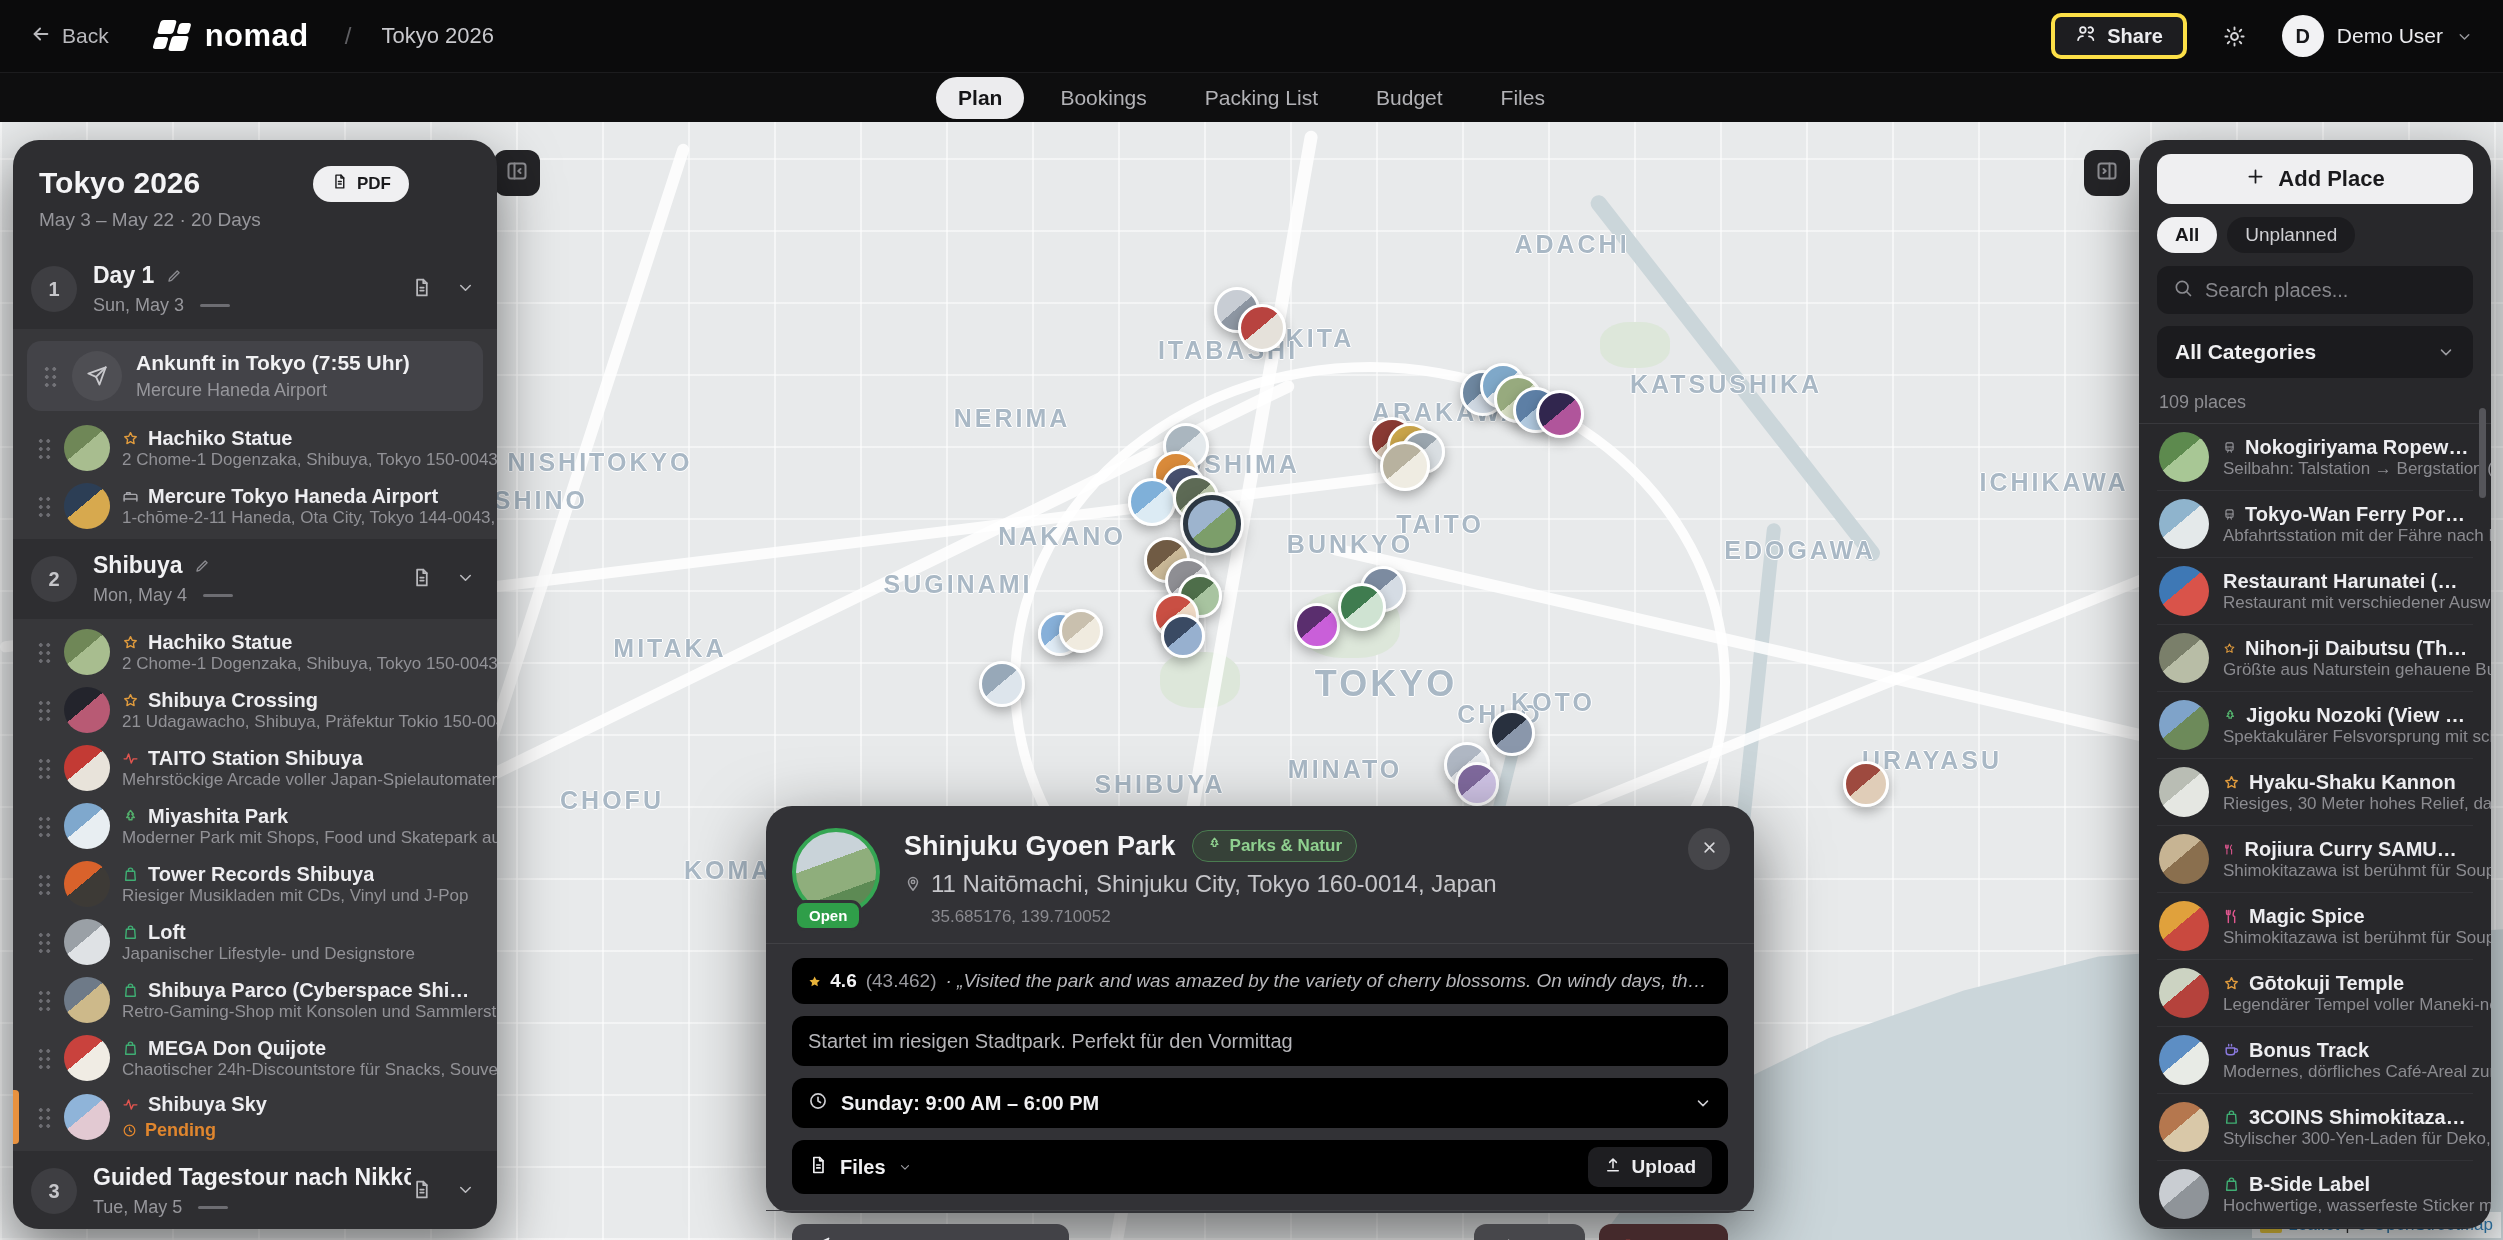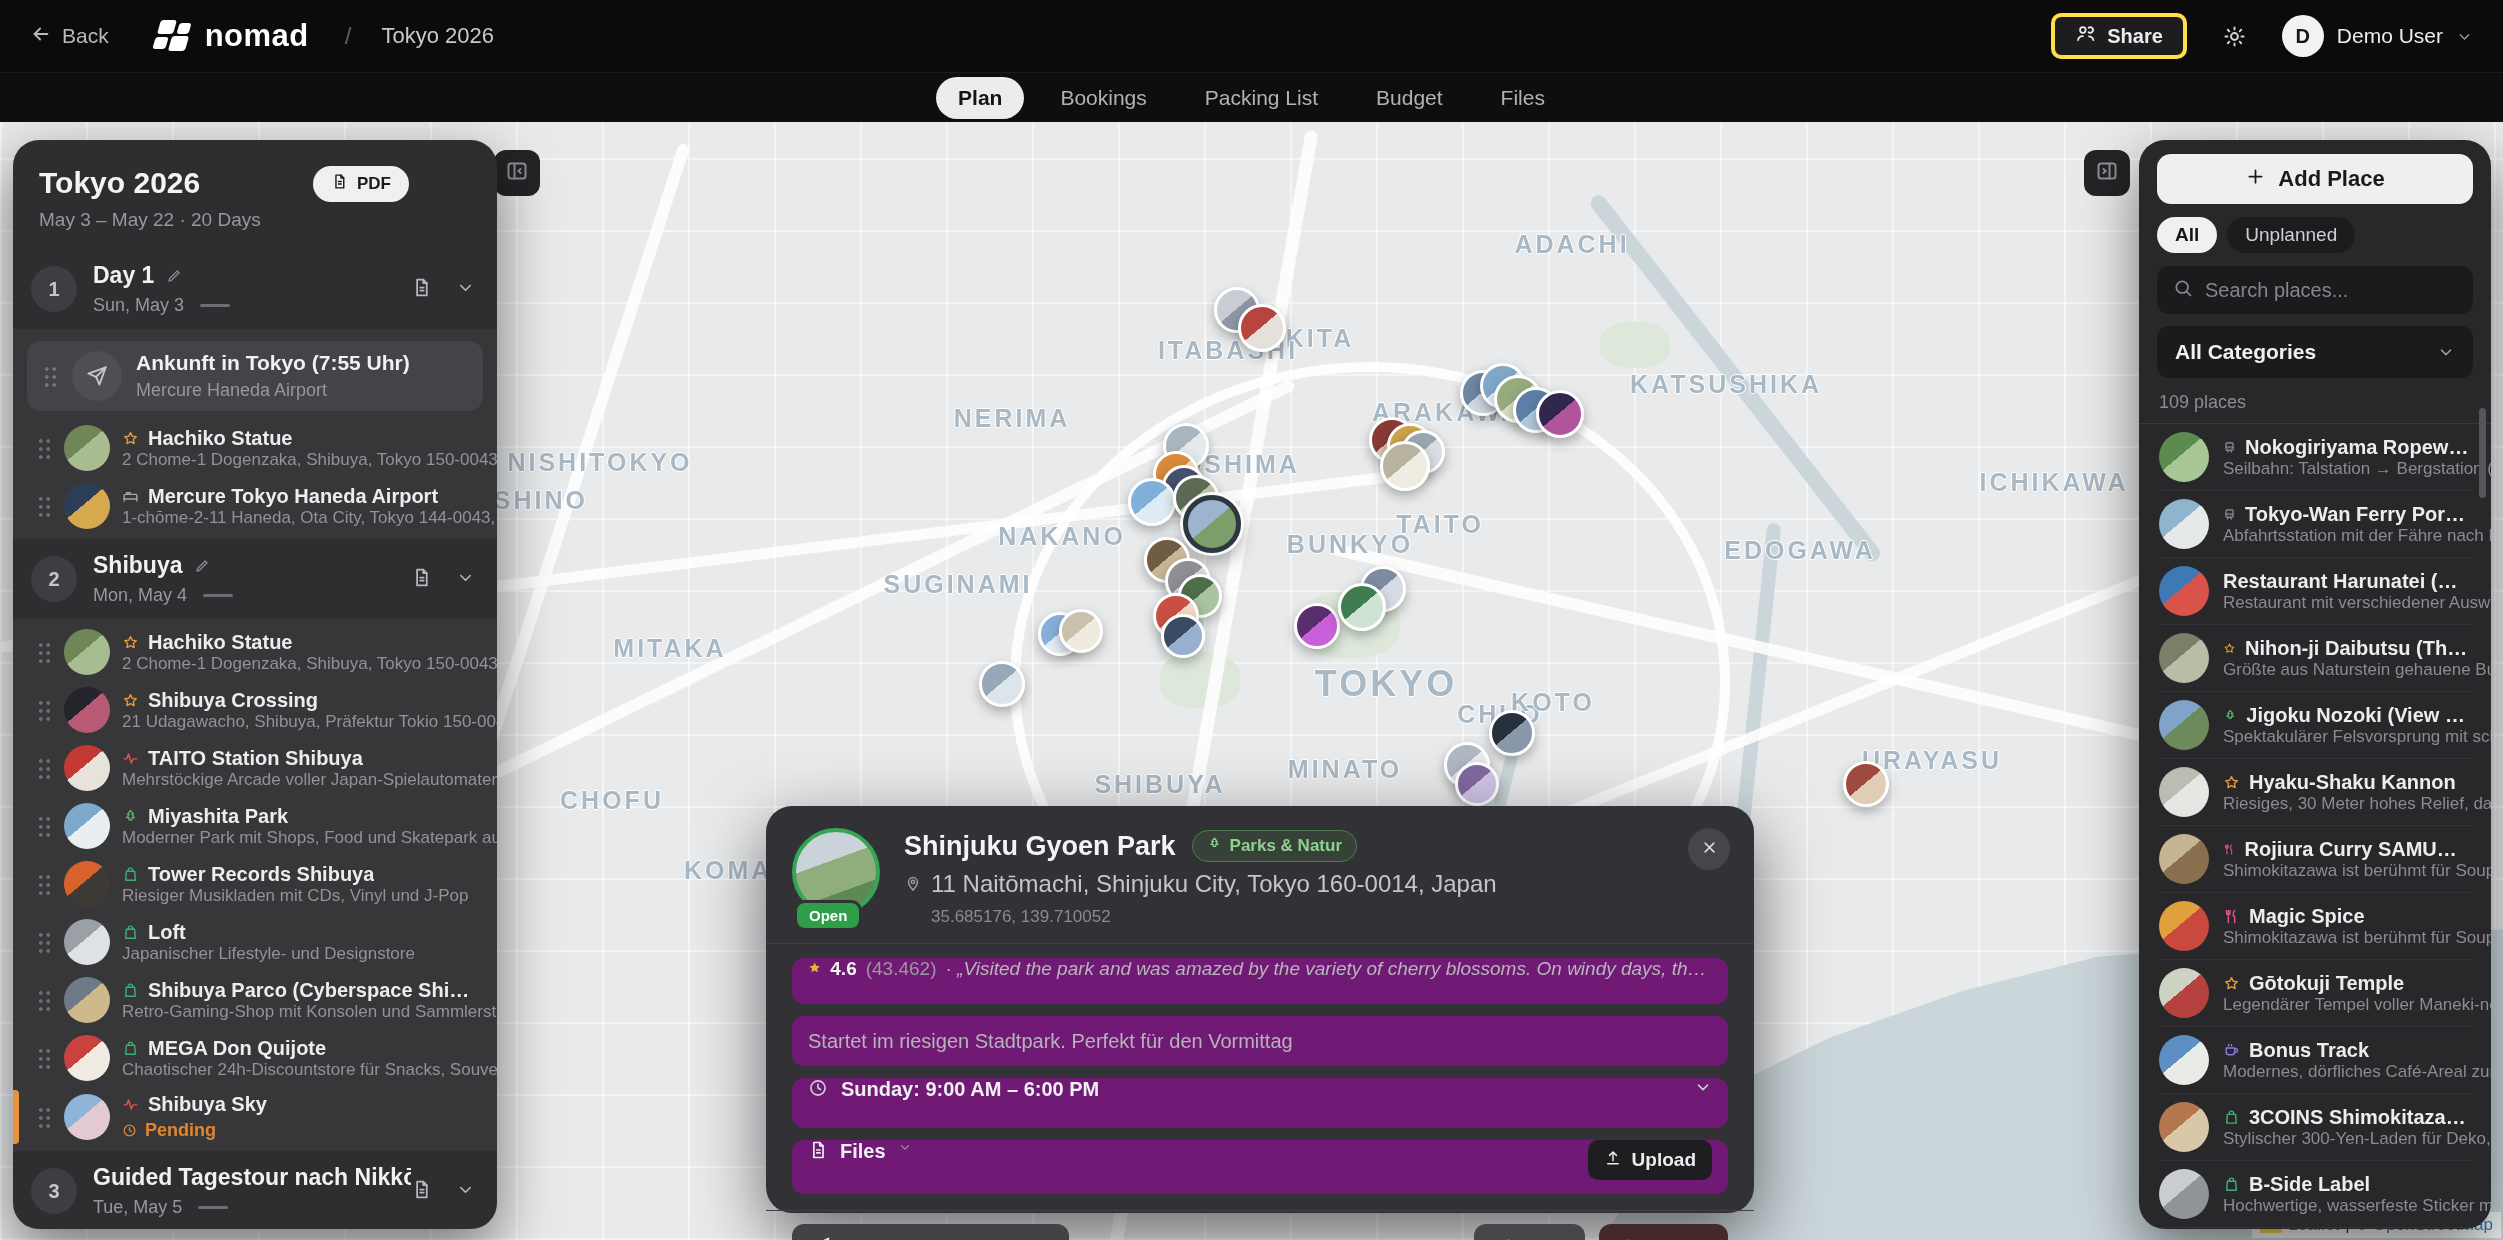--- a/index.html
+++ b/index.html
@@ -147,21 +147,21 @@
   .pc-title-row { display:flex; align-items:center; gap:16px; margin-top:2px; }
   .pc-title { color:#f4f4f6; font-size:27px; font-weight:800; }
   .pc-cat { display:inline-flex; align-items:center; gap:8px; padding:5px 14px; border-radius:999px;
     background:rgba(68,118,66,.22); border:1px solid #4a7c50; color:#8fd08f; font-size:17px; font-weight:700; }
   .pc-addr { display:flex; align-items:center; gap:9px; color:#c6c6ca; font-size:24px; margin-top:8px; }
   .pc-addr svg { color:#9a9a9f; }
   .pc-coords { color:#8a8a8f; font-size:17px; margin-top:9px; padding-left:27px; }
   .pc-close { position:absolute; right:-2px; top:0; width:42px; height:42px; border-radius:50%; background:#46464a;
     color:#d9d9dc; display:flex; align-items:center; justify-content:center; cursor:pointer; }
   .pc-divider { height:1px; background:#414145; margin:16px -26px 14px; }
-  .pc-row { background:#701a75; border-radius:12px; display:flex; padding:0 16px; }
+  .pc-row { background:#000000; border-radius:12px; display:flex; align-items:center; padding:0 16px; }
   .pc-rating { height:46px; gap:9px; font-size:19px; color:#b7b7bb; overflow:hidden; cursor:pointer; }
   .pc-rating .score { color:#f2f2f4; font-weight:800; }
   .pc-rating .cnt { color:#9a9a9f; }
   .pc-rating .review { font-style:italic; white-space:nowrap; overflow:hidden; text-overflow:ellipsis; }
   .pc-note { margin-top:12px; height:50px; }
   .pc-note input { width:100%; background:transparent; border:none; outline:none; color:#b5b5b9; font-size:20px;
     font-family:"Liberation Sans", sans-serif; }
   .pc-hours { margin-top:12px; height:50px; gap:13px; color:#f0f0f2; font-size:20px; font-weight:700; cursor:pointer; }
   .pc-hours svg { color:#cfcfd3; }
   .pc-hours .chev { margin-left:auto; color:#9a9a9f; display:flex; }

